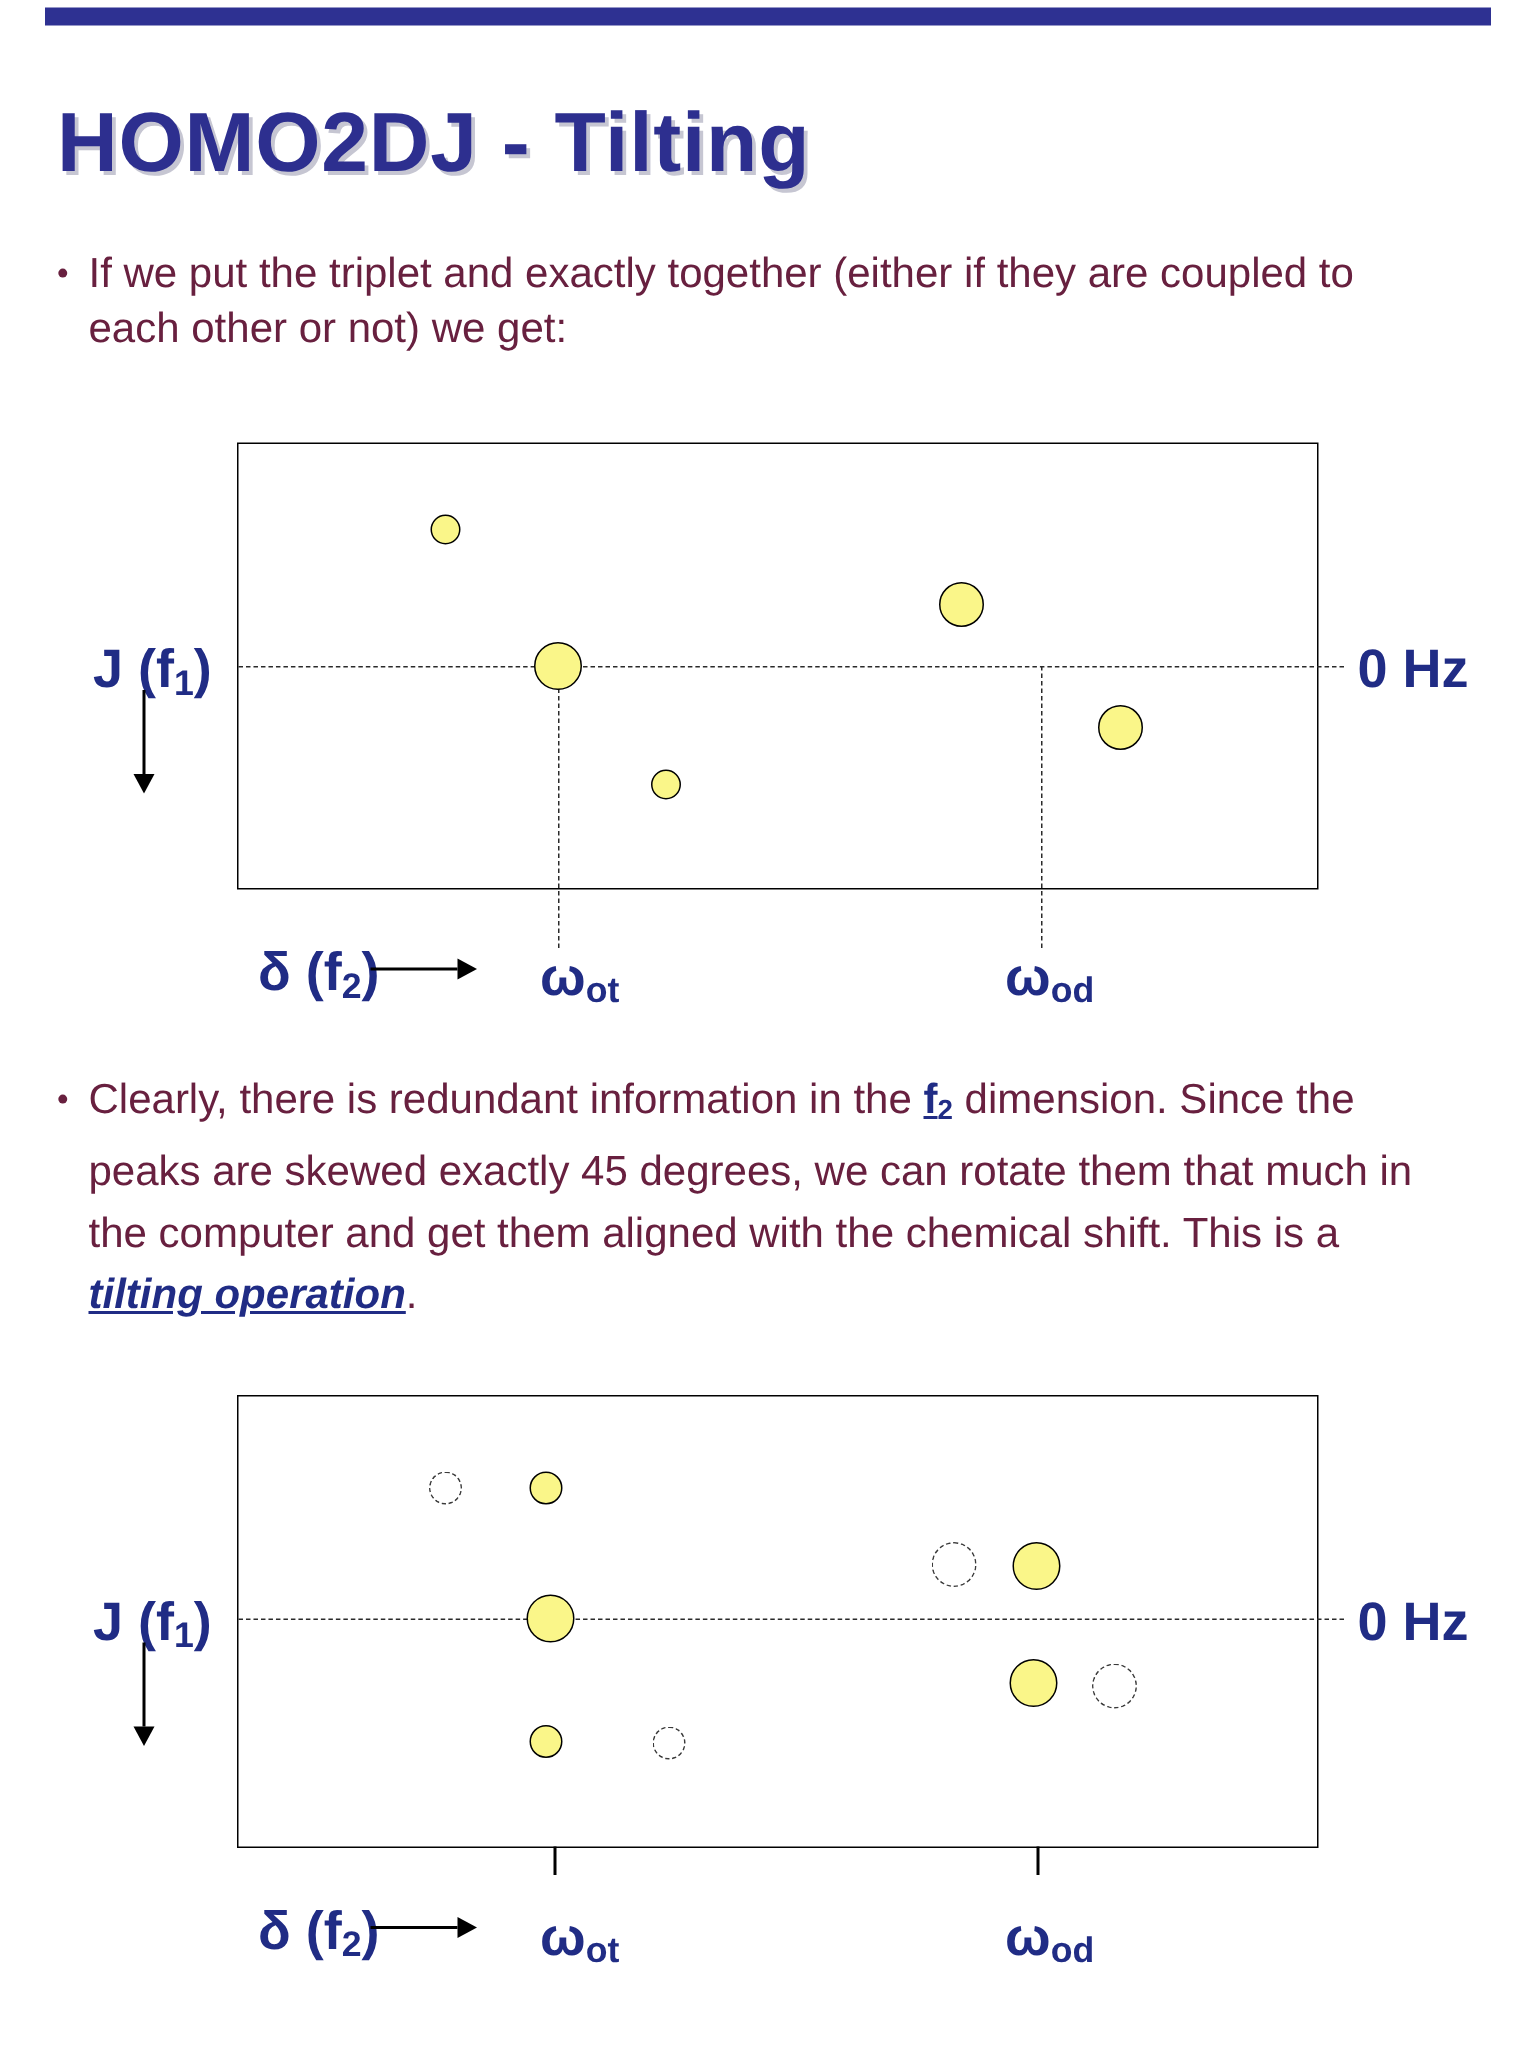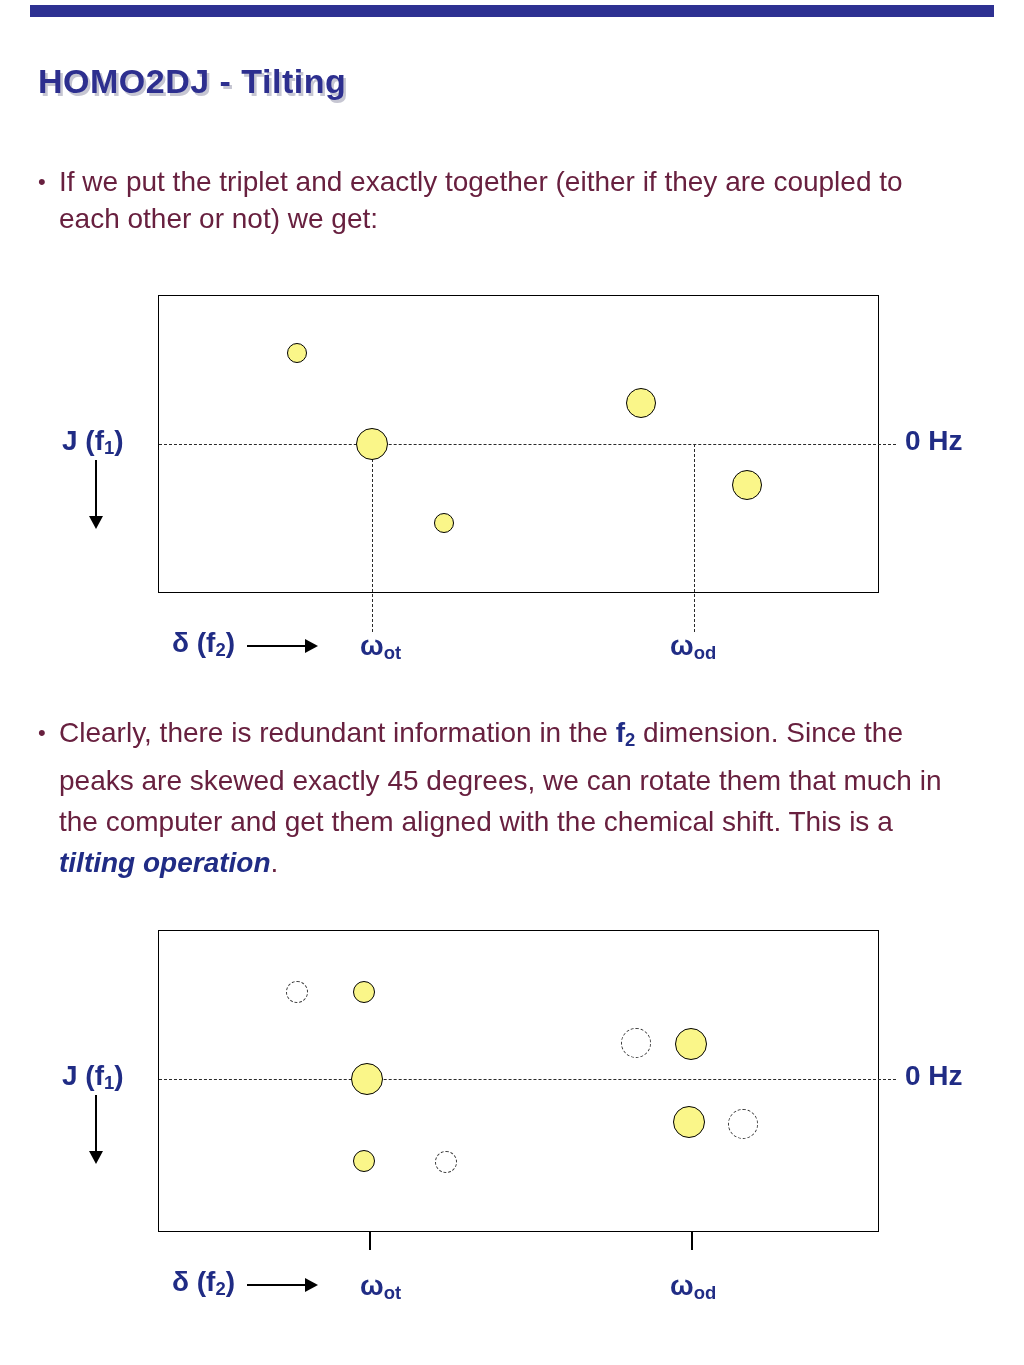--- a/index.html
+++ b/index.html
@@ -12,40 +12,40 @@
   }
   .abs { position:absolute; }
 
   #top-bar {
     left:30px; top:5px; width:964px; height:12px;
     background:var(--bar);
   }
 
   #title {
     left:38px; top:62px;
-    font-size:34px; font-weight:bold;
+    font-size:56px; font-weight:bold;
     color:var(--title);
     text-shadow:2.5px 2.5px 0 #c6c6d2;
     letter-spacing:0.5px;
     white-space:nowrap;
   }
 
   .bullet {
     display:flex;
     color:var(--maroon);
     font-size:28px;
   }
   .bullet .dot {
     flex:0 0 21px; width:21px;
     font-size:22px;
     color:var(--maroon);
   }
   .btext { flex:1 1 auto; }
 
-  .navy { color:var(--navy); }
+  .navy { color:var(--navy);text-decoration:underline; }
   .bold { font-weight:bold; }
   .sub { font-size:0.66em; vertical-align:-0.22em; }
 
   .dbox {
     position:absolute;
     box-sizing:content-box;
     border:1.5px solid #000;
     background:#ffffff;
   }
   .zero-line {
@@ -54,21 +54,21 @@
   }
   .guide { position:absolute; width:0; }
   .guide.dashed { border-left:1.5px dashed #2a2a2a; }
   .guide.solid  { border-left:2px solid #000; }
 
   .peak { position:absolute; border-radius:50%; box-sizing:border-box; }
   .peak.solid  { background:var(--peak-fill); border:1.7px solid #000; }
   .peak.dashed { background:transparent; border:1.6px dashed #3a3a3a; }
 
   .axis-label {
-    font-size:28px; font-weight:bold;
+    font-size:36px; font-weight:bold;
     color:var(--navy);
     white-space:nowrap;
   }
 
   .down-arrow { display:flex; flex-direction:column; align-items:center; width:18px; }
   .v-shaft { width:2.5px; height:56px; background:#000; }
   .head-down {
     width:0; height:0;
     border-left:7px solid transparent;
     border-right:7px solid transparent;

